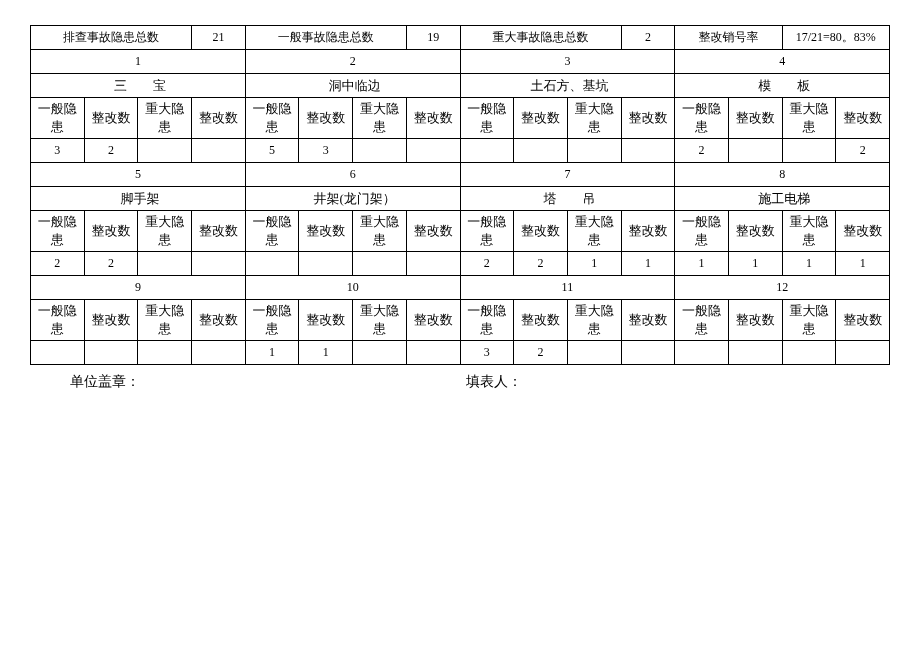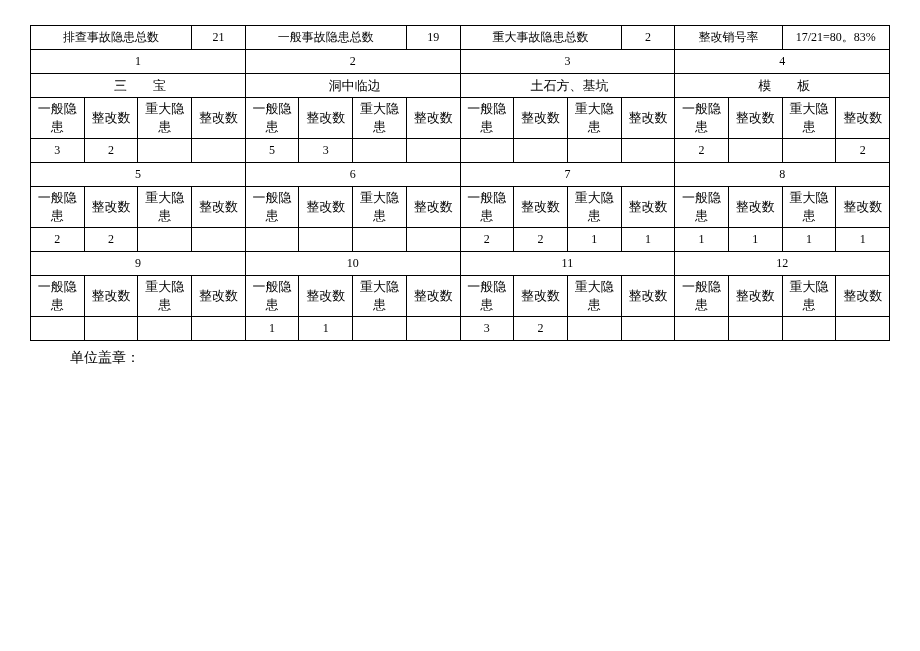--- a/index.html
+++ b/index.html
@@ -103,20 +103,26 @@
     <td></td>
     <td>2</td>
   </tr>
 
   <tr>
     <td colspan="4">5</td>
     <td colspan="4">6</td>
     <td colspan="4">7</td>
     <td colspan="4">8</td>
   </tr>
+  <tr class="cat-name">
+    <td colspan="4">脚手架</td>
+    <td colspan="4">井架(龙门架）</td>
+    <td colspan="4">塔　　吊</td>
+    <td colspan="4">施工电梯</td>
+  </tr>
   <tr class="subhead">
     <td>一般隐患</td>
     <td>整改数</td>
     <td>重大隐患</td>
     <td>整改数</td>
     <td>一般隐患</td>
     <td>整改数</td>
     <td>重大隐患</td>
     <td>整改数</td>
     <td>一般隐患</td>
@@ -187,13 +193,14 @@
     <td></td>
     <td></td>
     <td></td>
     <td></td>
   </tr>
 </tbody>
   </table>
 
 <div class="footer-row">
   <div>单位盖章：</div>
+  <div>填表人：</div>
 </div>
 
 </body></html>

